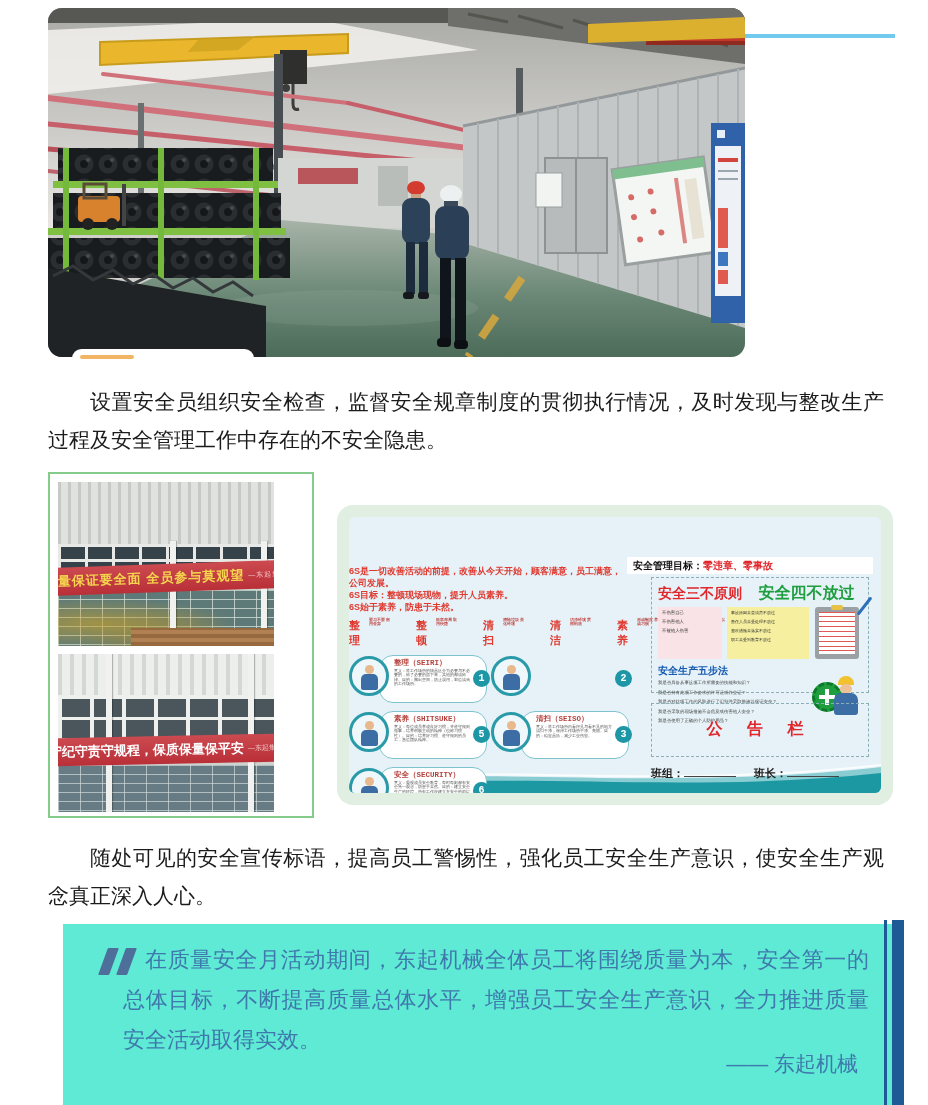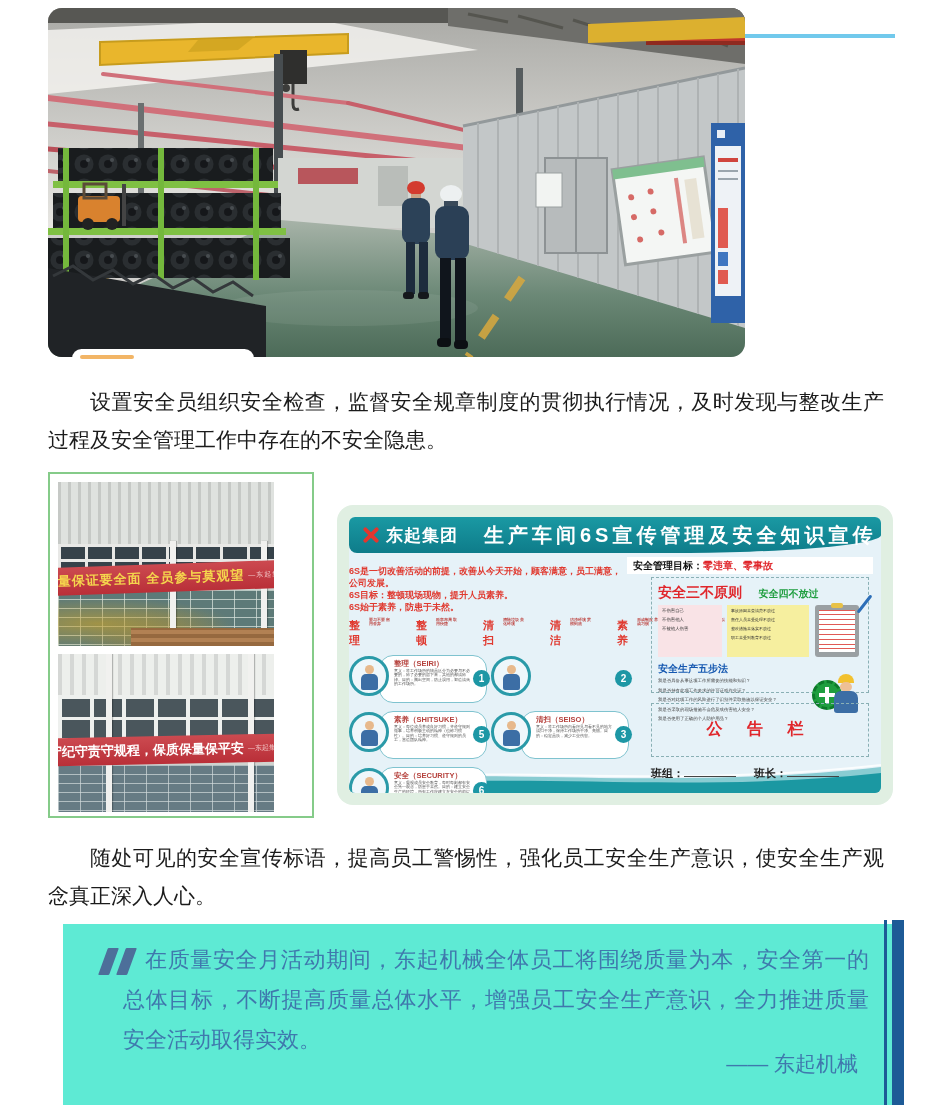--- a/index.html
+++ b/index.html
@@ -79,37 +79,37 @@
   .b-goal{position:absolute;right:8px;top:40px;width:246px;height:17px;background:#fff;display:flex;align-items:center;
           font-size:10px;font-weight:bold;z-index:2;padding-left:6px;box-sizing:border-box;}
   .b-goal .gl{color:#111;}
   .b-goal .gv{color:#e0262b;}
   .b-left{position:absolute;left:0;top:48px;width:280px;z-index:2;}
   .b-intro{color:#e03a30;font-weight:bold;font-size:9px;line-height:12px;}
   .b-kws{display:flex;margin-top:5px;}
   .kw{display:flex;align-items:flex-start;margin-right:3px;}
   .kname{color:#e03a30;font-weight:bold;font-size:11px;}
   .kdesc{font-size:8px;line-height:8px;transform:scale(.5);transform-origin:0 0;width:52px;color:#c0504d;font-weight:bold;margin-left:1px;}
-  .b-grid{position:relative;margin-top:7px;display:grid;grid-template-columns:138px 138px;grid-column-gap:4px;grid-row-gap:8px;}
+  .b-grid{position:relative;margin-top:7px;display:grid;grid-template-columns:138px 138px;grid-column-gap:4px;grid-row-gap:8px;font-family:Liberation Mono, monospace;}
   .sitem{position:relative;height:48px;}
   .circ{position:absolute;left:0;top:1px;width:40px;height:40px;border:3px solid #2a9aa8;border-radius:50%;
         background:#eef7fb;box-sizing:border-box;overflow:hidden;}
   .fig-head{position:absolute;left:13px;top:6px;width:9px;height:9px;border-radius:50%;background:#e7b98c;}
   .fig-body{position:absolute;left:9px;top:15px;width:17px;height:16px;border-radius:5px 5px 2px 2px;background:#3c6ea5;}
   .pill{position:absolute;left:30px;right:0;top:0;bottom:0;border:1px solid #7fc3cf;border-radius:14px;background:#fff;
         padding:3px 12px 2px 14px;box-sizing:border-box;overflow:hidden;}
   .ititle{color:#b5413c;font-weight:bold;font-size:7.5px;line-height:9px;}
   .ibody{font-size:8px;line-height:9px;transform:scale(.5);transform-origin:0 0;width:196%;color:#555;}
   .num{position:absolute;right:-3px;top:15px;width:17px;height:17px;border-radius:50%;background:#1d97a5;color:#fff;
        font-size:10px;font-weight:bold;display:flex;align-items:center;justify-content:center;z-index:2;}
   .b-right{position:absolute;left:302px;top:60px;width:218px;z-index:2;}
   .dash-box{border:1px dashed #8ab0b5;padding:5px 6px;box-sizing:border-box;}
   .box1{position:relative;width:218px;height:116px;}
   .h3t{color:#e0262b;font-weight:bold;font-size:14px;}
-  .h4t{color:#1f9e3f;font-weight:bold;font-size:10px;margin-left:12px;}
+  .h4t{color:#1f9e3f;font-weight:bold;font-size:16px;margin-left:12px;}
   .sbx-row{display:flex;margin-top:3px;}
   .pinkbox{background:#f9e3e6;padding:3px 4px;width:56px;}
   .pinkbox div{font-size:8px;line-height:9px;transform:scale(.55);transform-origin:0 0;width:180%;color:#333;}
   .yellowbox{background:#f6ef9f;padding:3px 4px;width:74px;margin-left:5px;}
   .yellowbox div{font-size:8px;line-height:9px;transform:scale(.5);transform-origin:0 0;width:200%;color:#333;}
   .clipboard{position:relative;width:44px;height:52px;margin-left:6px;background:#9aa0a3;border-radius:3px;}
   .clipboard .paper{position:absolute;left:4px;top:5px;right:4px;bottom:5px;background:#fff;
       background-image:repeating-linear-gradient(180deg,#e05a55 0 1px,transparent 1px 5px);background-origin:content-box;padding:4px 3px;}
   .clipboard .clip{position:absolute;left:16px;top:-2px;width:12px;height:5px;background:#e8c247;border-radius:2px;}
   .clipboard .pencil{position:absolute;right:-7px;top:-12px;width:3px;height:22px;background:#2d6fb8;transform:rotate(38deg);border-radius:2px;}
@@ -333,28 +333,20 @@
       <div class="banner bannerB">
         <span>守纪守责守规程，保质保量保平安</span>
         <span class="tail">—东起集团</span>
       </div>
     </div>
   </div>
 
   <div class="board">
     <div class="board-inner">
 
-      <div class="b-header">
-        <span class="b-logo">
-            <i></i>
-            <i></i>
-          </span>
-        <span class="b-logoname">东起集团</span>
-        <span class="b-title">生产车间6S宣传管理及安全知识宣传</span>
-      </div>
 
       <div class="b-goal">
         <span class="gl">安全管理目标：</span>
         <span class="gv">零违章、零事故</span>
       </div>
 
       <div class="b-left">
         <div class="b-intro">6S是一切改善活动的前提，改善从今天开始，顾客满意，员工满意，公司发展。</div>
         <div class="b-intro">6S目标：整顿现场现物，提升人员素养。</div>
         <div class="b-intro">6S始于素养，防患于未然。</div>

